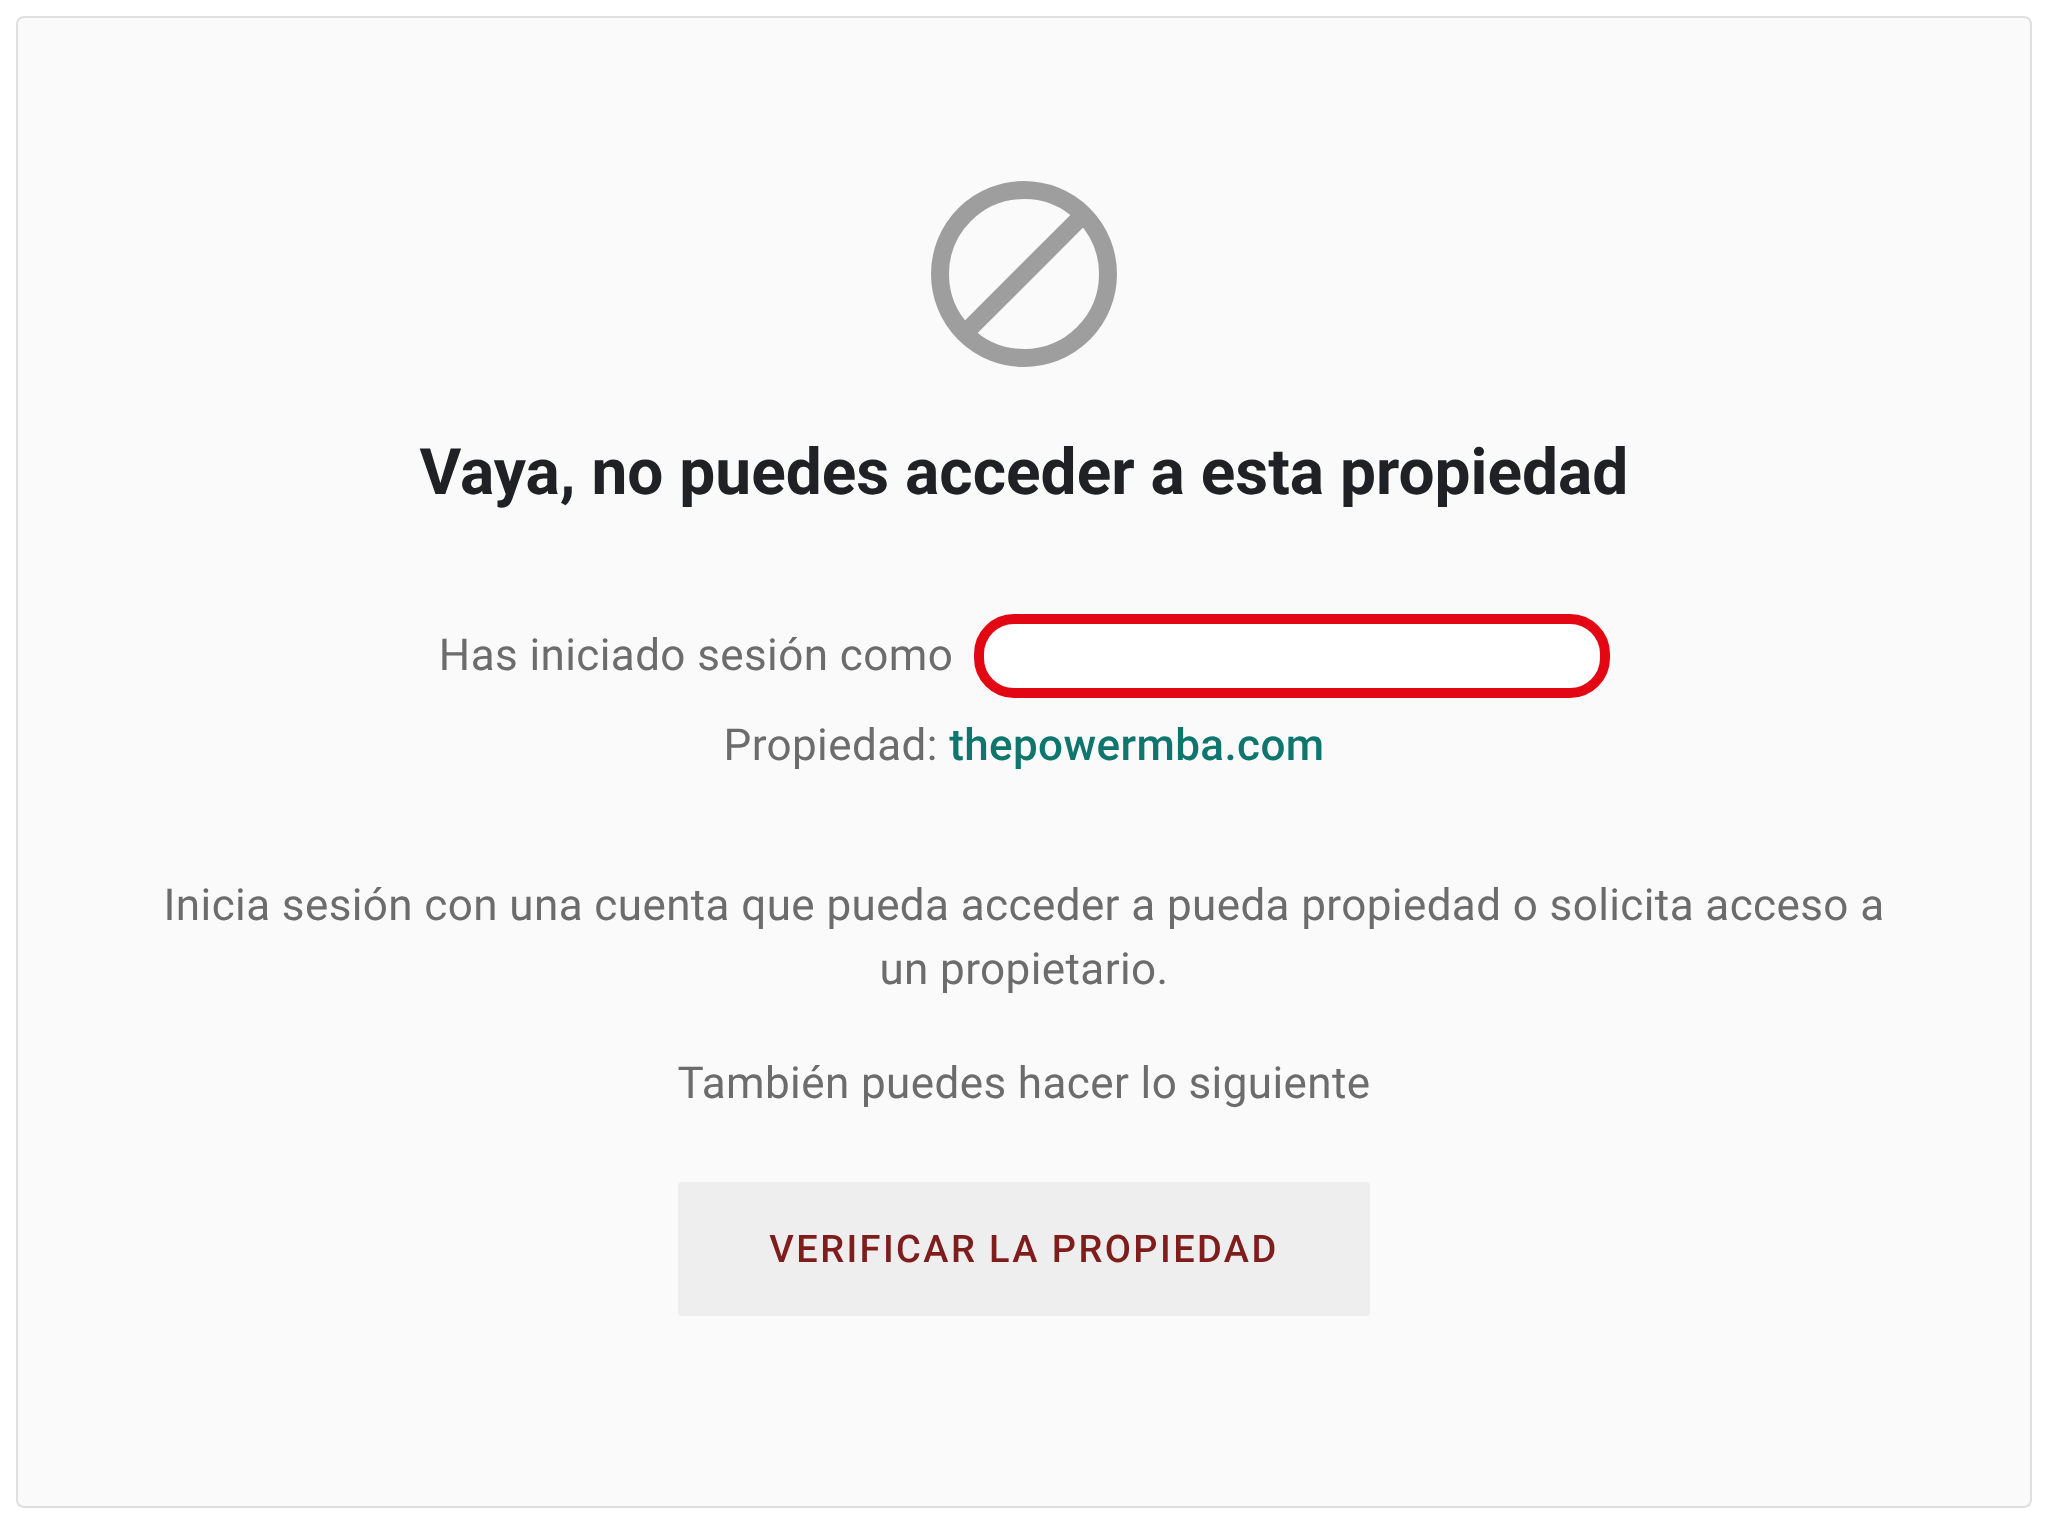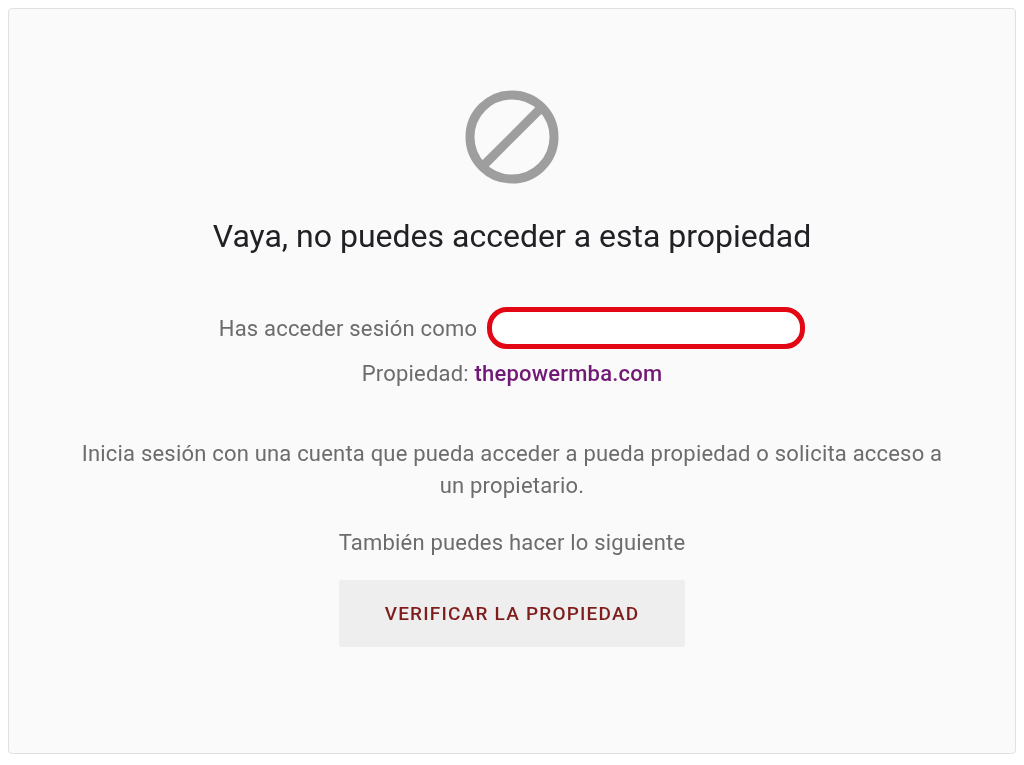--- a/index.html
+++ b/index.html
@@ -32,21 +32,21 @@
     }
     
     .prohibit-icon {
       width: 100px;
       height: 100px;
       margin-bottom: 30px;
     }
     
     .title {
       font-size: 32px;
-      font-weight: 400;
+      font-weight: 700;
       color: #202124;
       margin-bottom: 52px;
       text-align: left;
     }
     
     .session-line {
       display: flex;
       align-items: center;
       gap: 10px;
       margin-bottom: 12px;
@@ -67,39 +67,39 @@
     }
     
     .property-line {
       font-size: 22px;
       color: #6c6c6c;
       margin-bottom: 52px;
       letter-spacing: 0.2px;
     }
     
     .property-value {
-      color: #701a75;
+      color: #0f766e;
       font-weight: 500;
     }
     
     .instruction-text {
       font-size: 22px;
       color: #6c6c6c;
       text-align: center;
       max-width: 880px;
       line-height: 1.45;
       margin-bottom: 28px;
       letter-spacing: 0.2px;
     }
     
     .also-text {
       font-size: 22px;
       color: #6c6c6c;
       text-align: center;
-      margin-bottom: 25px;
+      margin-bottom: 36px;
       letter-spacing: 0.2px;
     }
     
     .verify-button {
       background: #eeeeee;
       border: none;
       padding: 22px 46px;
       font-size: 19px;
       font-weight: 500;
       letter-spacing: 1.2px;
@@ -115,21 +115,21 @@
 <div class="card">
 
   <svg class="prohibit-icon" viewBox="0 0 100 100">
     <circle cx="50" cy="50" r="42" fill="none" stroke="#9e9e9e" stroke-width="9"></circle>
     <line x1="22" y1="78" x2="78" y2="22" stroke="#9e9e9e" stroke-width="9"></line>
   </svg>
 
   <h1 class="title">Vaya, no puedes acceder a esta propiedad</h1>
 
   <div class="session-line">
-    <span class="session-text">Has acceder sesión como</span>
+    <span class="session-text">Has iniciado sesión como</span>
     <div class="redacted-box"></div>
   </div>
 
   <div class="property-line">
     <span>Propiedad:</span>
     <span class="property-value">thepowermba.com</span>
   </div>
 
   <p class="instruction-text">Inicia sesión con una cuenta que pueda acceder a pueda propiedad o solicita acceso a un propietario.</p>
 

